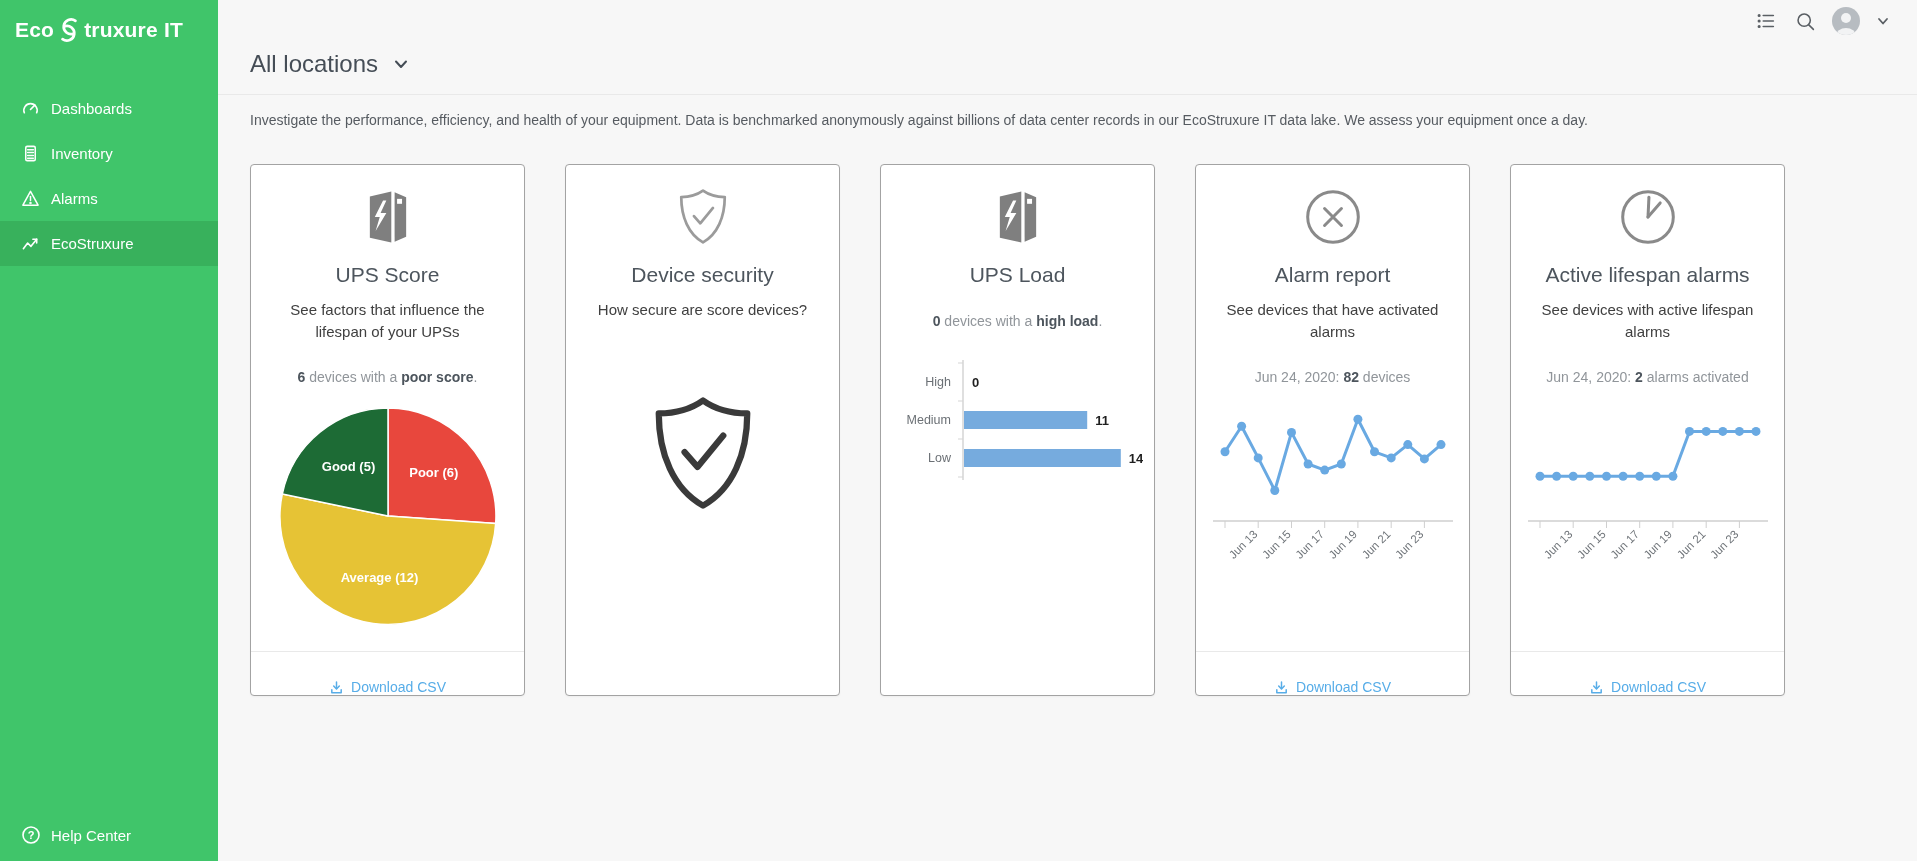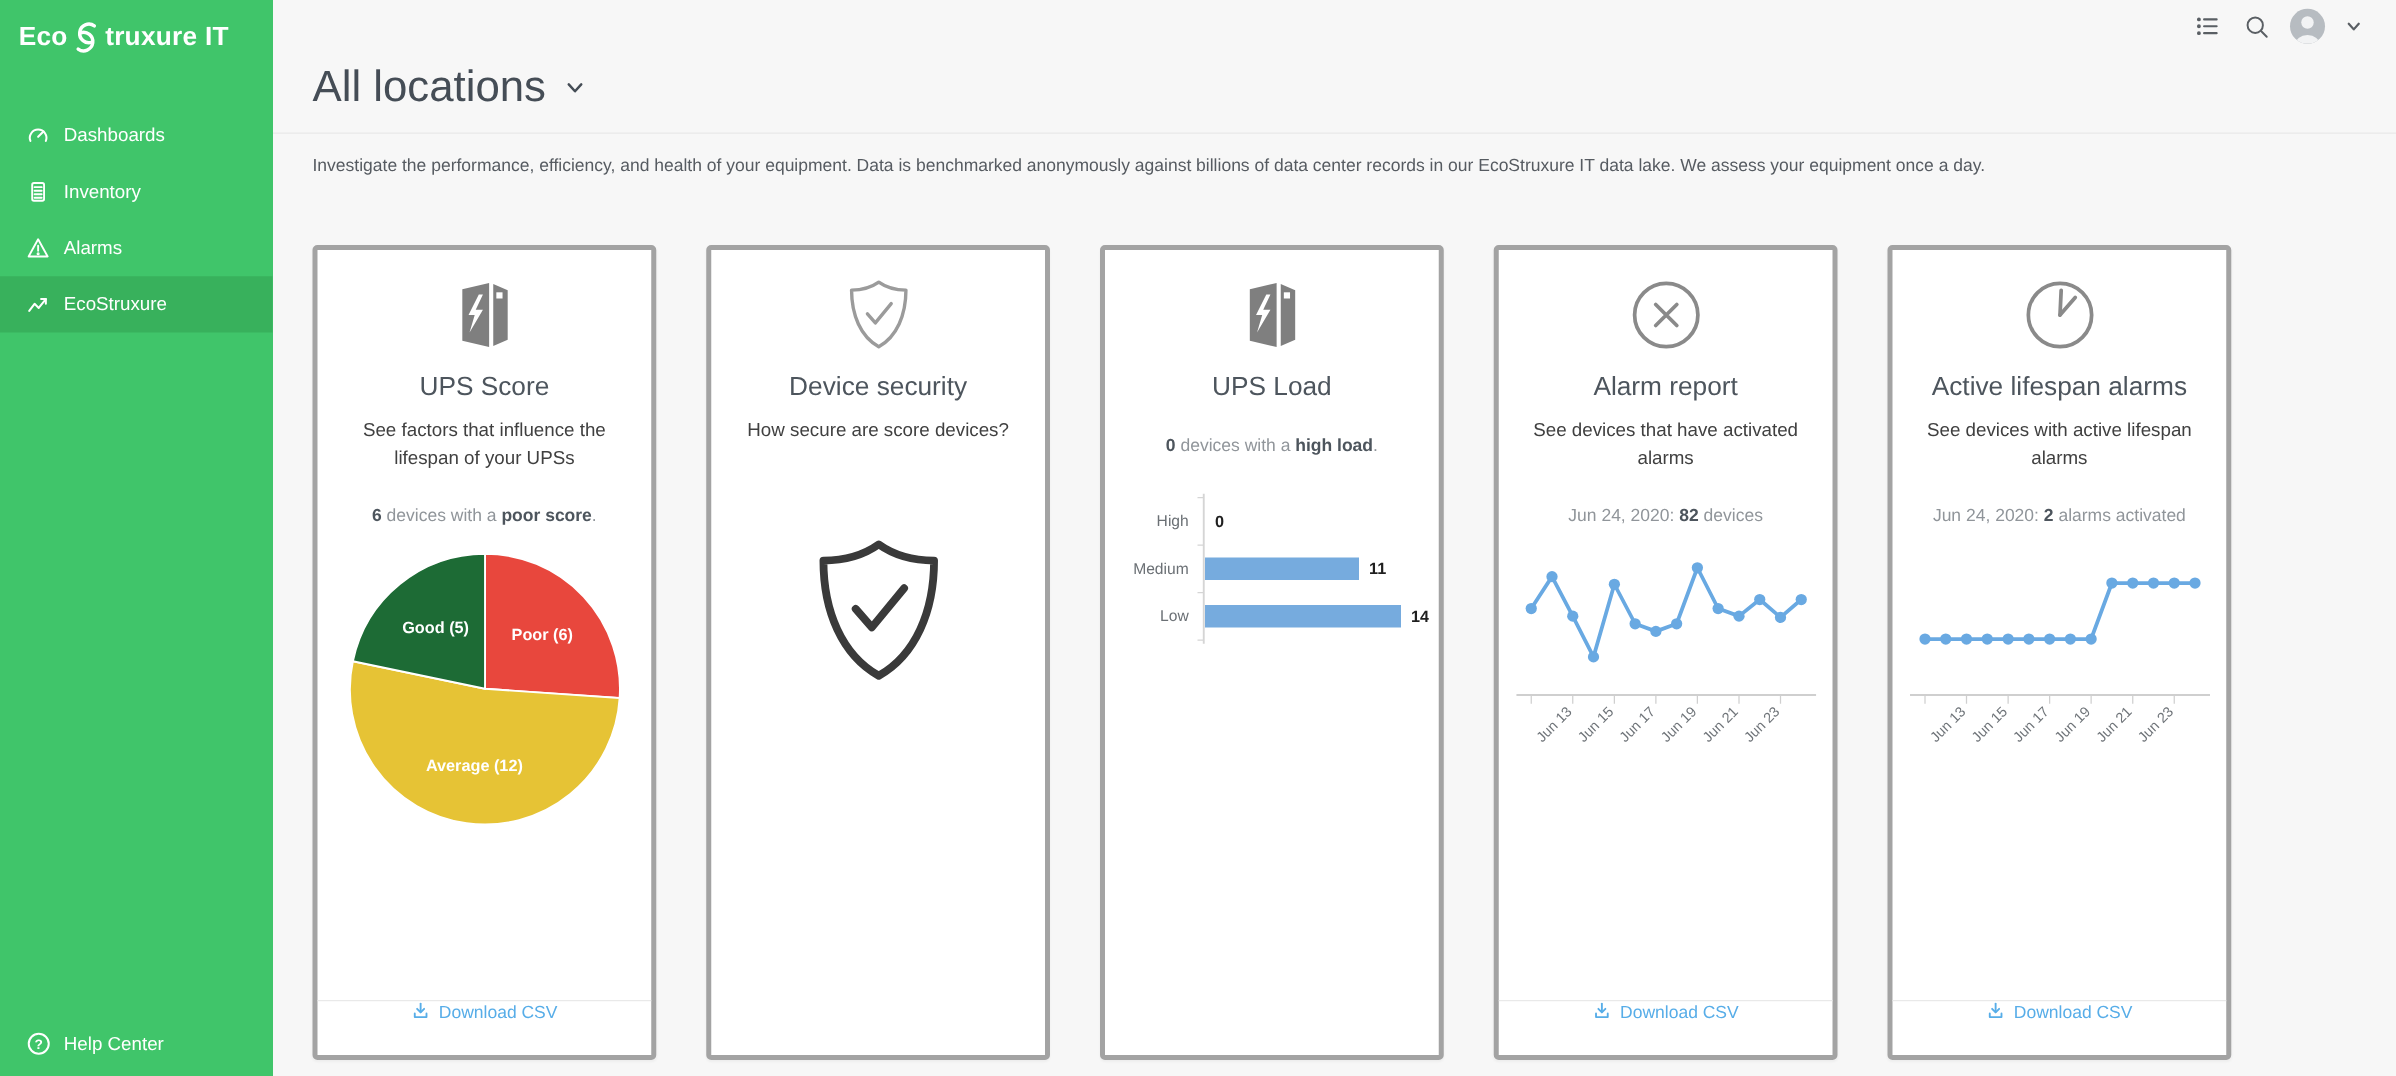--- a/index.html
+++ b/index.html
@@ -19,39 +19,39 @@
                  align-items:center; gap:10px; padding-left:21px; color:#fff; font-size:15px; cursor:pointer; }
 
   
   .main { margin-left:218px; position:relative; height:861px; }
   .topbar-icons { position:absolute; top:7px; right:26px; display:flex; align-items:center; gap:15px; }
   .icon-btn { width:24px; height:24px; display:flex; align-items:center; justify-content:center; cursor:pointer; }
   .avatar { width:28px; height:28px; border-radius:50%; background:#b7bcc1; overflow:hidden;
             display:flex; align-items:flex-end; justify-content:center; cursor:pointer; }
 
   .header { padding:50px 0 16px 32px; border-bottom:1px solid #e9e9e9; display:flex; align-items:center; gap:14px; }
-  .location { font-size:35px; color:#454d56; cursor:pointer; display:flex; align-items:center; gap:14px; }
+  .location { font-size:24px; color:#454d56; cursor:pointer; display:flex; align-items:center; gap:14px; }
 
   .description { padding:17px 40px 0 32px; font-size:14px; color:#565b61; }
 
   
   .cards { display:flex; gap:40px; padding:36px 0 0 32px; }
-  .card { width:275px; height:652px; background:#fff; border:4px solid #a3a3a3; border-radius:4px;
-          box-shadow:0 1px 2px rgba(0,0,0,.04); position:relative; text-align:center; cursor:pointer;margin-top:20px; }
+  .card { width:275px; height:532px; background:#fff; border:1px solid #a3a3a3; border-radius:4px;
+          box-shadow:0 1px 2px rgba(0,0,0,.04); position:relative; text-align:center; cursor:pointer; }
   .card-icon { margin-top:20px; height:64px; display:flex; align-items:center; justify-content:center; }
   .card-title { margin-top:14px; font-size:21px; color:#4d555d; font-weight:400; }
   .card-sub { margin-top:12px; padding:0 22px; font-size:15px; line-height:1.45; color:#404040; }
   .card-status { margin-top:26px; font-size:14px; color:#90959a; }
   .card-status .b { font-weight:700; color:#4d555d; }
   .pie-wrap { margin-top:10px; }
   .bar-wrap { margin-top:26px; }
   .line-wrap { margin-top:14px; }
   .shield-big-wrap { margin-top:72px; }
   .card-footer { position:absolute; left:0; bottom:0; width:100%; height:44px; border-top:1px solid #e9e9e9;
-                 display:flex; align-items:flex-start; justify-content:center; gap:7px;
+                 display:flex; align-items:flex-end; justify-content:center; gap:7px;
                  color:#57ade8; font-size:14px; cursor:pointer; }
   svg text { font-family:"Liberation Sans", sans-serif; }
 </style>
 </head>
 <body>
 
 <div class="sidebar">
   <div class="logo">
     <span>Eco</span>
     <span style="display:flex;margin:0 1px;">

